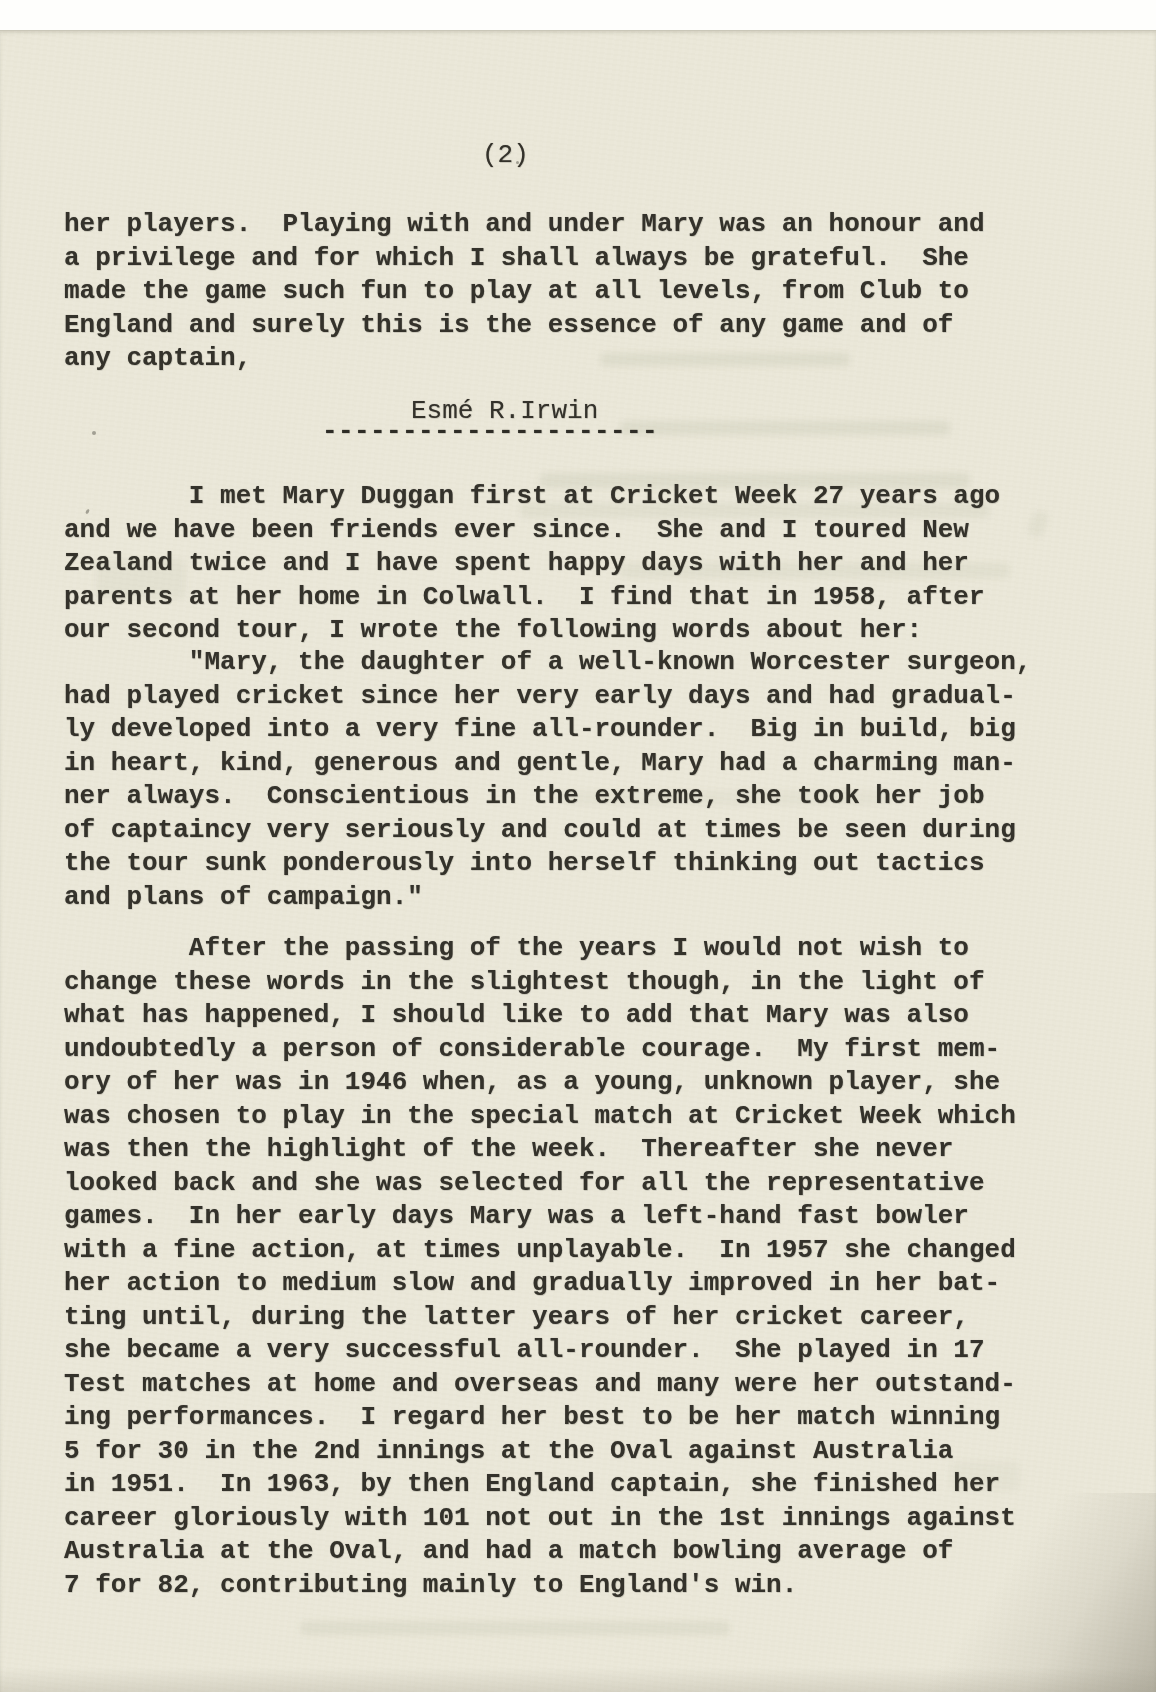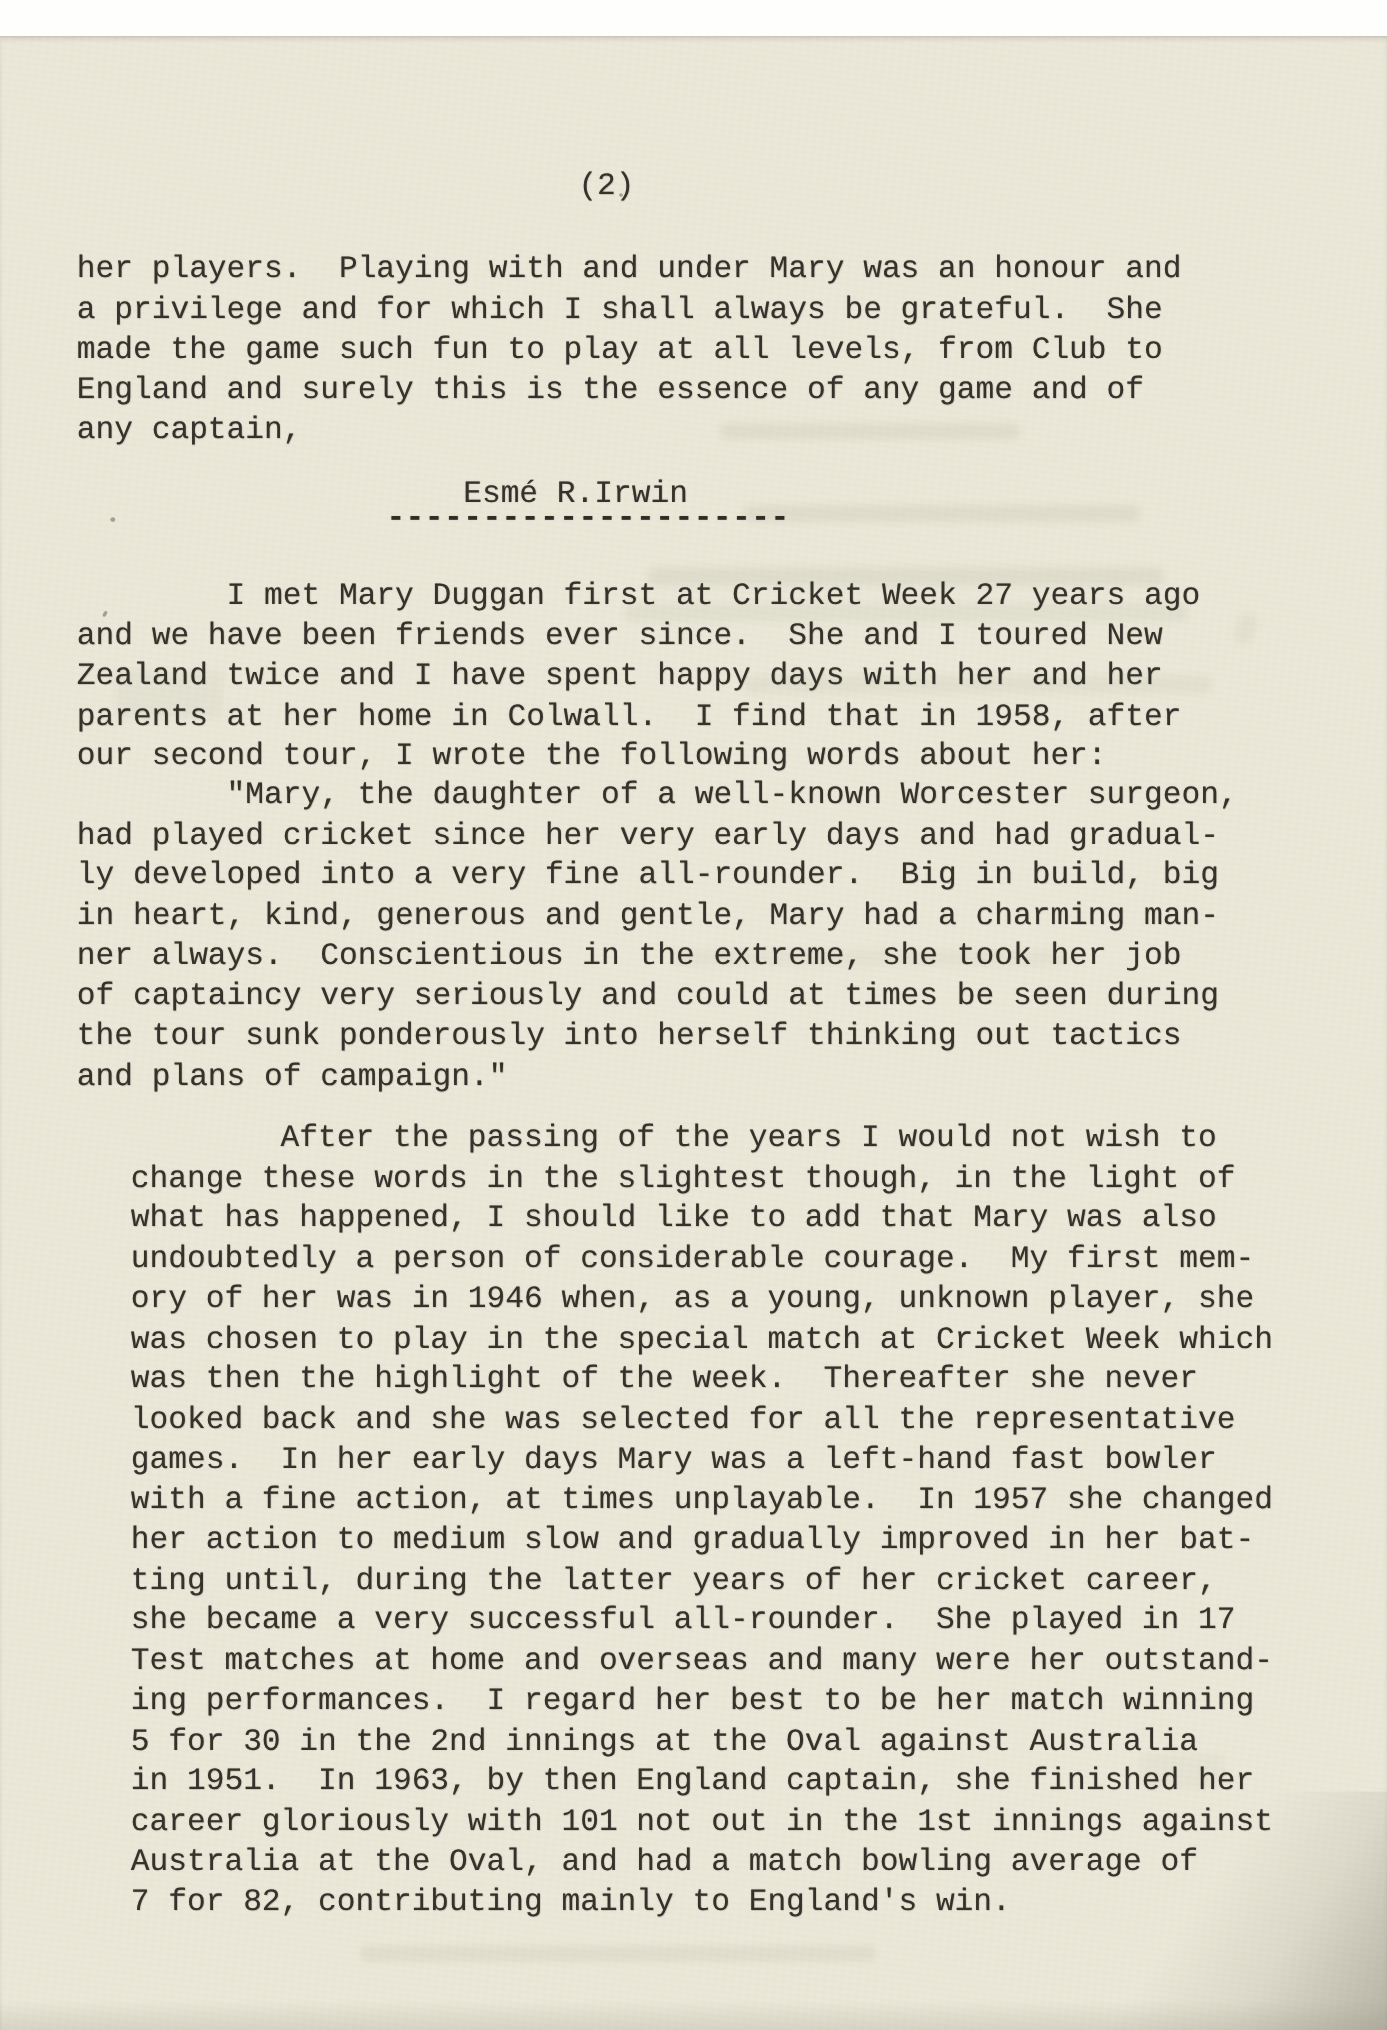--- a/index.html
+++ b/index.html
@@ -27,29 +27,29 @@
   }
   .typed{
     position:absolute;
     font-size:26px;line-height:33.5px;
     color:#34322b;white-space:pre;
     text-shadow:0 0 1px rgba(52,50,43,0.38), 0.6px 0.6px 0 rgba(52,50,43,0.12);
   }
   .para{left:64px;}
   .page-number{left:482px;top:108px;}
   .p-opening{top:177px;}
-  .sig-name{left:386px;top:364px;}
+  .sig-name{left:411px;top:364px;}
   .sig-underline{
     left:322px;top:384px;font-weight:bold;letter-spacing:0.4px;
     color:#2e2c26;
   }
   .p-meeting{top:449px;}
   .p-quote{top:615px;}
-  .p-career{top:901px;margin-left:45px;}
-  .line{height:33.5px;}
+  .p-career{top:901px;}
+  .line{height:33.5px;font-weight:bold;}
   
   .bleed{
     position:absolute;border-radius:6px;pointer-events:none;
     background:rgba(148,154,124,0.14);
     filter:blur(3px);
   }
   .b1{left:600px;top:322px;width:250px;height:13px;}
   .b2{left:620px;top:390px;width:330px;height:14px;}
   .b3{left:540px;top:442px;width:430px;height:15px;}
   .b4{left:520px;top:472px;width:470px;height:15px;opacity:.8;}

